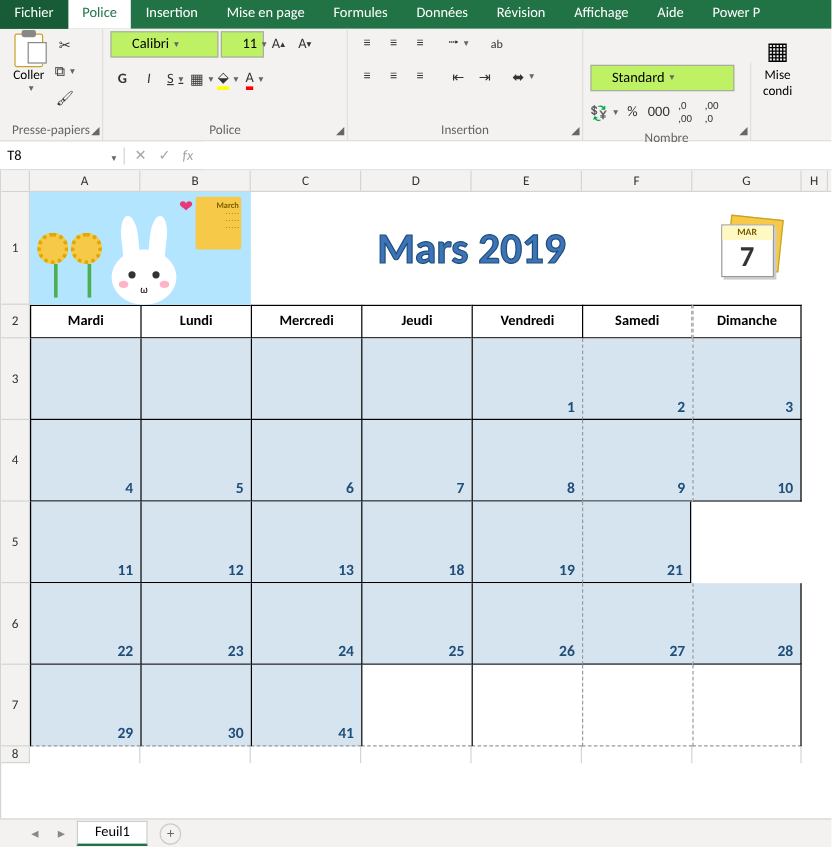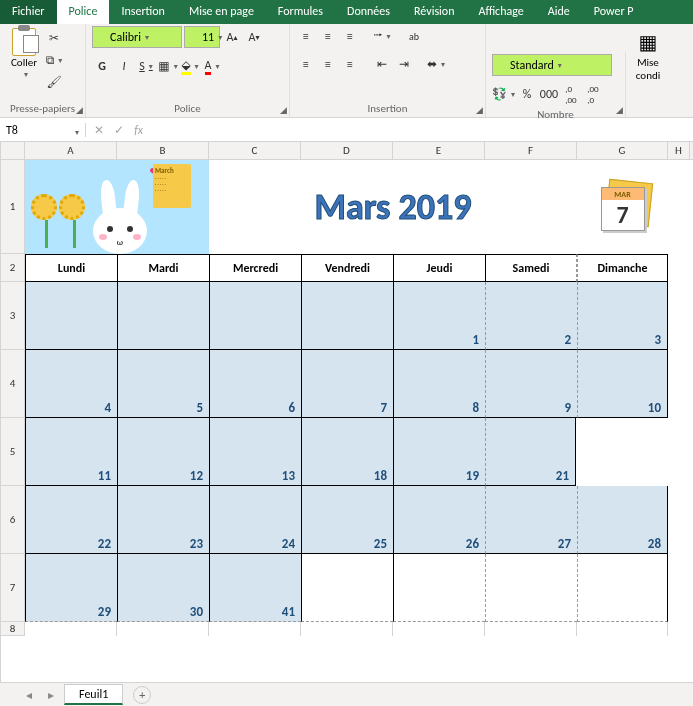--- a/index.html
+++ b/index.html
@@ -22,21 +22,21 @@
 .big-btn .icon { width: 28px; height: 28px; display: flex; align-items: center; justify-content: center; font-size: 20px; }
 .big-btn .lbl { font-size: 11px; }
 .font-select { border: 1px solid #ababab; height: 22px; background: #bef264; padding: 0 17px; font-size: 12px; display: flex; align-items: center; }
 .font-name { width: 90px; }
 .font-size { width: 34px; }
 .dd-arrow { font-size: 8px; margin-left: 4px; color: #666; }
 .numfmt { width: 120px; }
 
 
 .formula-bar { display: flex; align-items: center; height: 24px; border-bottom: 1px solid #d4d4d4; background: #fff; }
-.name-box { width: 86px; border-right: 1px solid #d4d4d4; padding: 0 6px; display: flex; align-items: flex-end; justify-content: space-between; font-size: 12px; }
+.name-box { width: 104px; border-right: 1px solid #d4d4d4; padding: 0 6px; display: flex; align-items: flex-end; justify-content: space-between; font-size: 12px; }
 .fx-controls { display: flex; align-items: center; gap: 10px; padding: 0 8px; color: #a6a6a6; }
 .fx-label { font-style: italic; }
 .formula-input { flex: 1; border: none; height: 100%; padding: 0 4px; font-size: 12px; }
 
 
 .grid-wrap { position: relative; height: 540px; overflow: hidden; border-left: 1px solid #d4d4d4; }
 .colhdrs { display: flex; height: 18px; background: #f3f2f1; border-bottom: 1px solid #d4d4d4; }
 .corner { width: 24px; border-right: 1px solid #d4d4d4; background:#f3f2f1;}
 .colhdr { text-align: center; border-right: 1px solid #d4d4d4; font-size: 11px; color: #333; line-height: 18px; }
 .rows { display: flex; }
@@ -79,27 +79,27 @@
 .bunny .face{width:54px;height:46px;background:#fff;border-radius:50%;position:relative;margin:0 auto;}
 .bunny .ear{width:14px;height:34px;background:#fff;border-radius:50% 50% 0 0;position:absolute;top:-28px;}
 .bunny .ear.l{left:8px;transform:rotate(-6deg);}
 .bunny .ear.r{right:8px;transform:rotate(6deg);}
 .bunny .eye{width:6px;height:6px;background:#333;border-radius:50%;position:absolute;top:18px;}
 .bunny .eye.l{left:14px;} .bunny .eye.r{right:14px;}
 .bunny .mouth{position:absolute;top:28px;left:50%;transform:translateX(-50%);font-size:9px;}
 .bunny .cheek{width:8px;height:6px;background:#ffb3c6;border-radius:50%;position:absolute;top:26px;}
 .bunny .cheek.l{left:6px;} .bunny .cheek.r{right:6px;}
 .heart{position:absolute;top:4px;right:48px;color:#e63976;font-size:14px;}
-.mini-cal{position:absolute;top:4px;right:18px;width:38px;height:44px;background:#f7c948;border-radius:2px;padding:2px;font-size:5px;color:#7a5c00;text-align:left;}
+.mini-cal{position:absolute;top:4px;right:8px;width:38px;height:44px;background:#f7c948;border-radius:2px;padding:2px;font-size:5px;color:#7a5c00;text-align:right;}
 .mini-cal .m{font-size:7px;font-weight:bold;}
 
 
 .desk-cal{width:56px;height:56px;position:relative;}
 .desk-cal .page{position:absolute;width:44px;height:44px;background:#fff;border:1px solid #999;bottom:4px;left:6px;display:flex;flex-direction:column;align-items:center;box-shadow:2px 2px 0 #ccc;}
-.desk-cal .top{background:#fdba74;width:100%;font-size:8px;text-align:center;font-weight:bold;color:#7a5c00;padding:1px 0;}
+.desk-cal .top{background:#fef9c3;width:100%;font-size:8px;text-align:center;font-weight:bold;color:#7a5c00;padding:1px 0;}
 .desk-cal .num{font-size:24px;font-weight:bold;color:#333;}
 .desk-cal .back{position:absolute;width:44px;height:44px;background:#f7c948;border:1px solid #c9a227;bottom:10px;left:12px;transform:rotate(6deg);}
 
 
 .cw-A{width:92px;} .cw-B{width:92px;} .cw-C{width:92px;} .cw-D{width:92px;}
 .cw-E{width:92px;} .cw-F{width:92px;} .cw-G{width:91px;} .cw-H{width:22px;}
 
 
 .paste-icon{width:24px;height:28px;background:#fff;border:1px solid #c9a227;position:relative;border-radius:2px;}
 .paste-icon::before{content:"";position:absolute;top:-4px;left:5px;width:12px;height:6px;background:#888;border-radius:2px;}
@@ -308,25 +308,25 @@
               <div class="back"></div>
               <div class="page">
                 <div class="top">MAR</div>
                 <div class="num">7</div>
               </div>
             </div>
         </div>
       </div>
 
       <div class="cal-hdr-row">
+        <div class="cal-hdr cw-B">Mardi</div>
         <div class="cal-hdr cw-A">Lundi</div>
-        <div class="cal-hdr cw-B">Mardi</div>
         <div class="cal-hdr cw-C">Mercredi</div>
+        <div class="cal-hdr cw-D">Jeudi</div>
         <div class="cal-hdr cw-E">Vendredi</div>
-        <div class="cal-hdr cw-D">Jeudi</div>
         <div class="cal-hdr cw-F">Samedi</div>
         <div class="cal-hdr cw-G">Dimanche</div>
       </div>
 
       <div id="weeks-container">
           <div class="cal-body-row">
             <div class="cal-cell cw-A"></div>
             <div class="cal-cell cw-B"></div>
             <div class="cal-cell cw-C"></div>
             <div class="cal-cell cw-D"></div>

